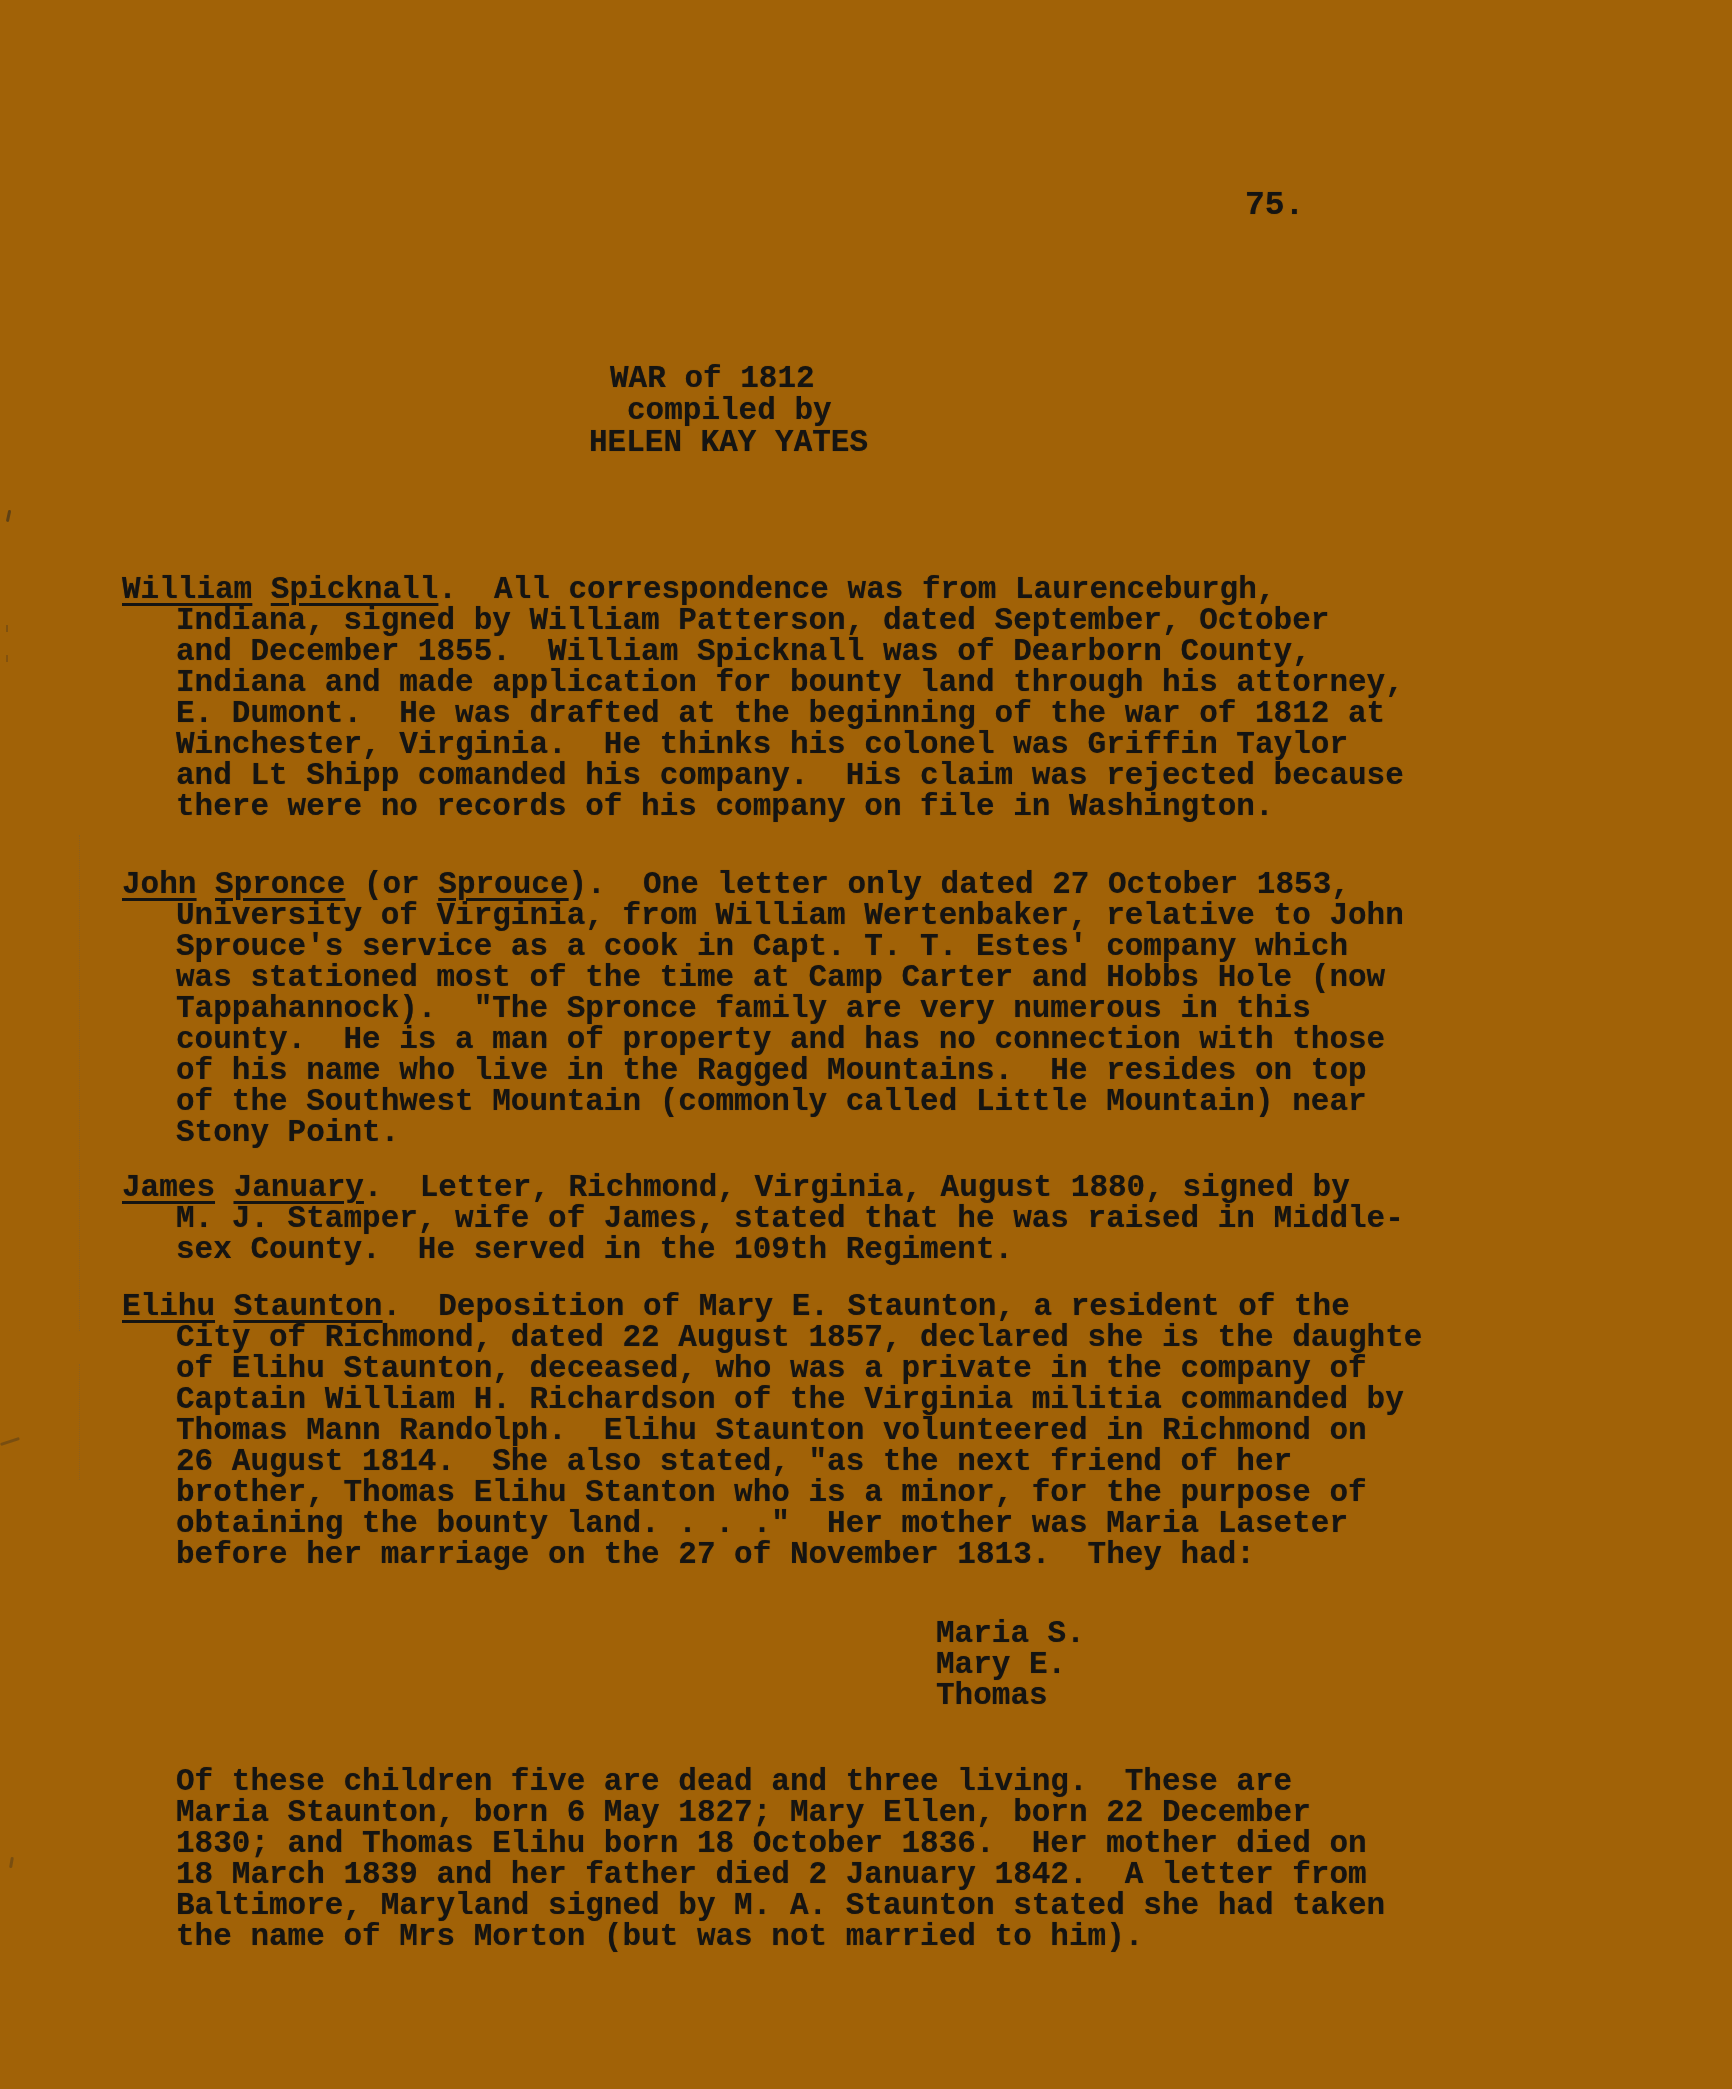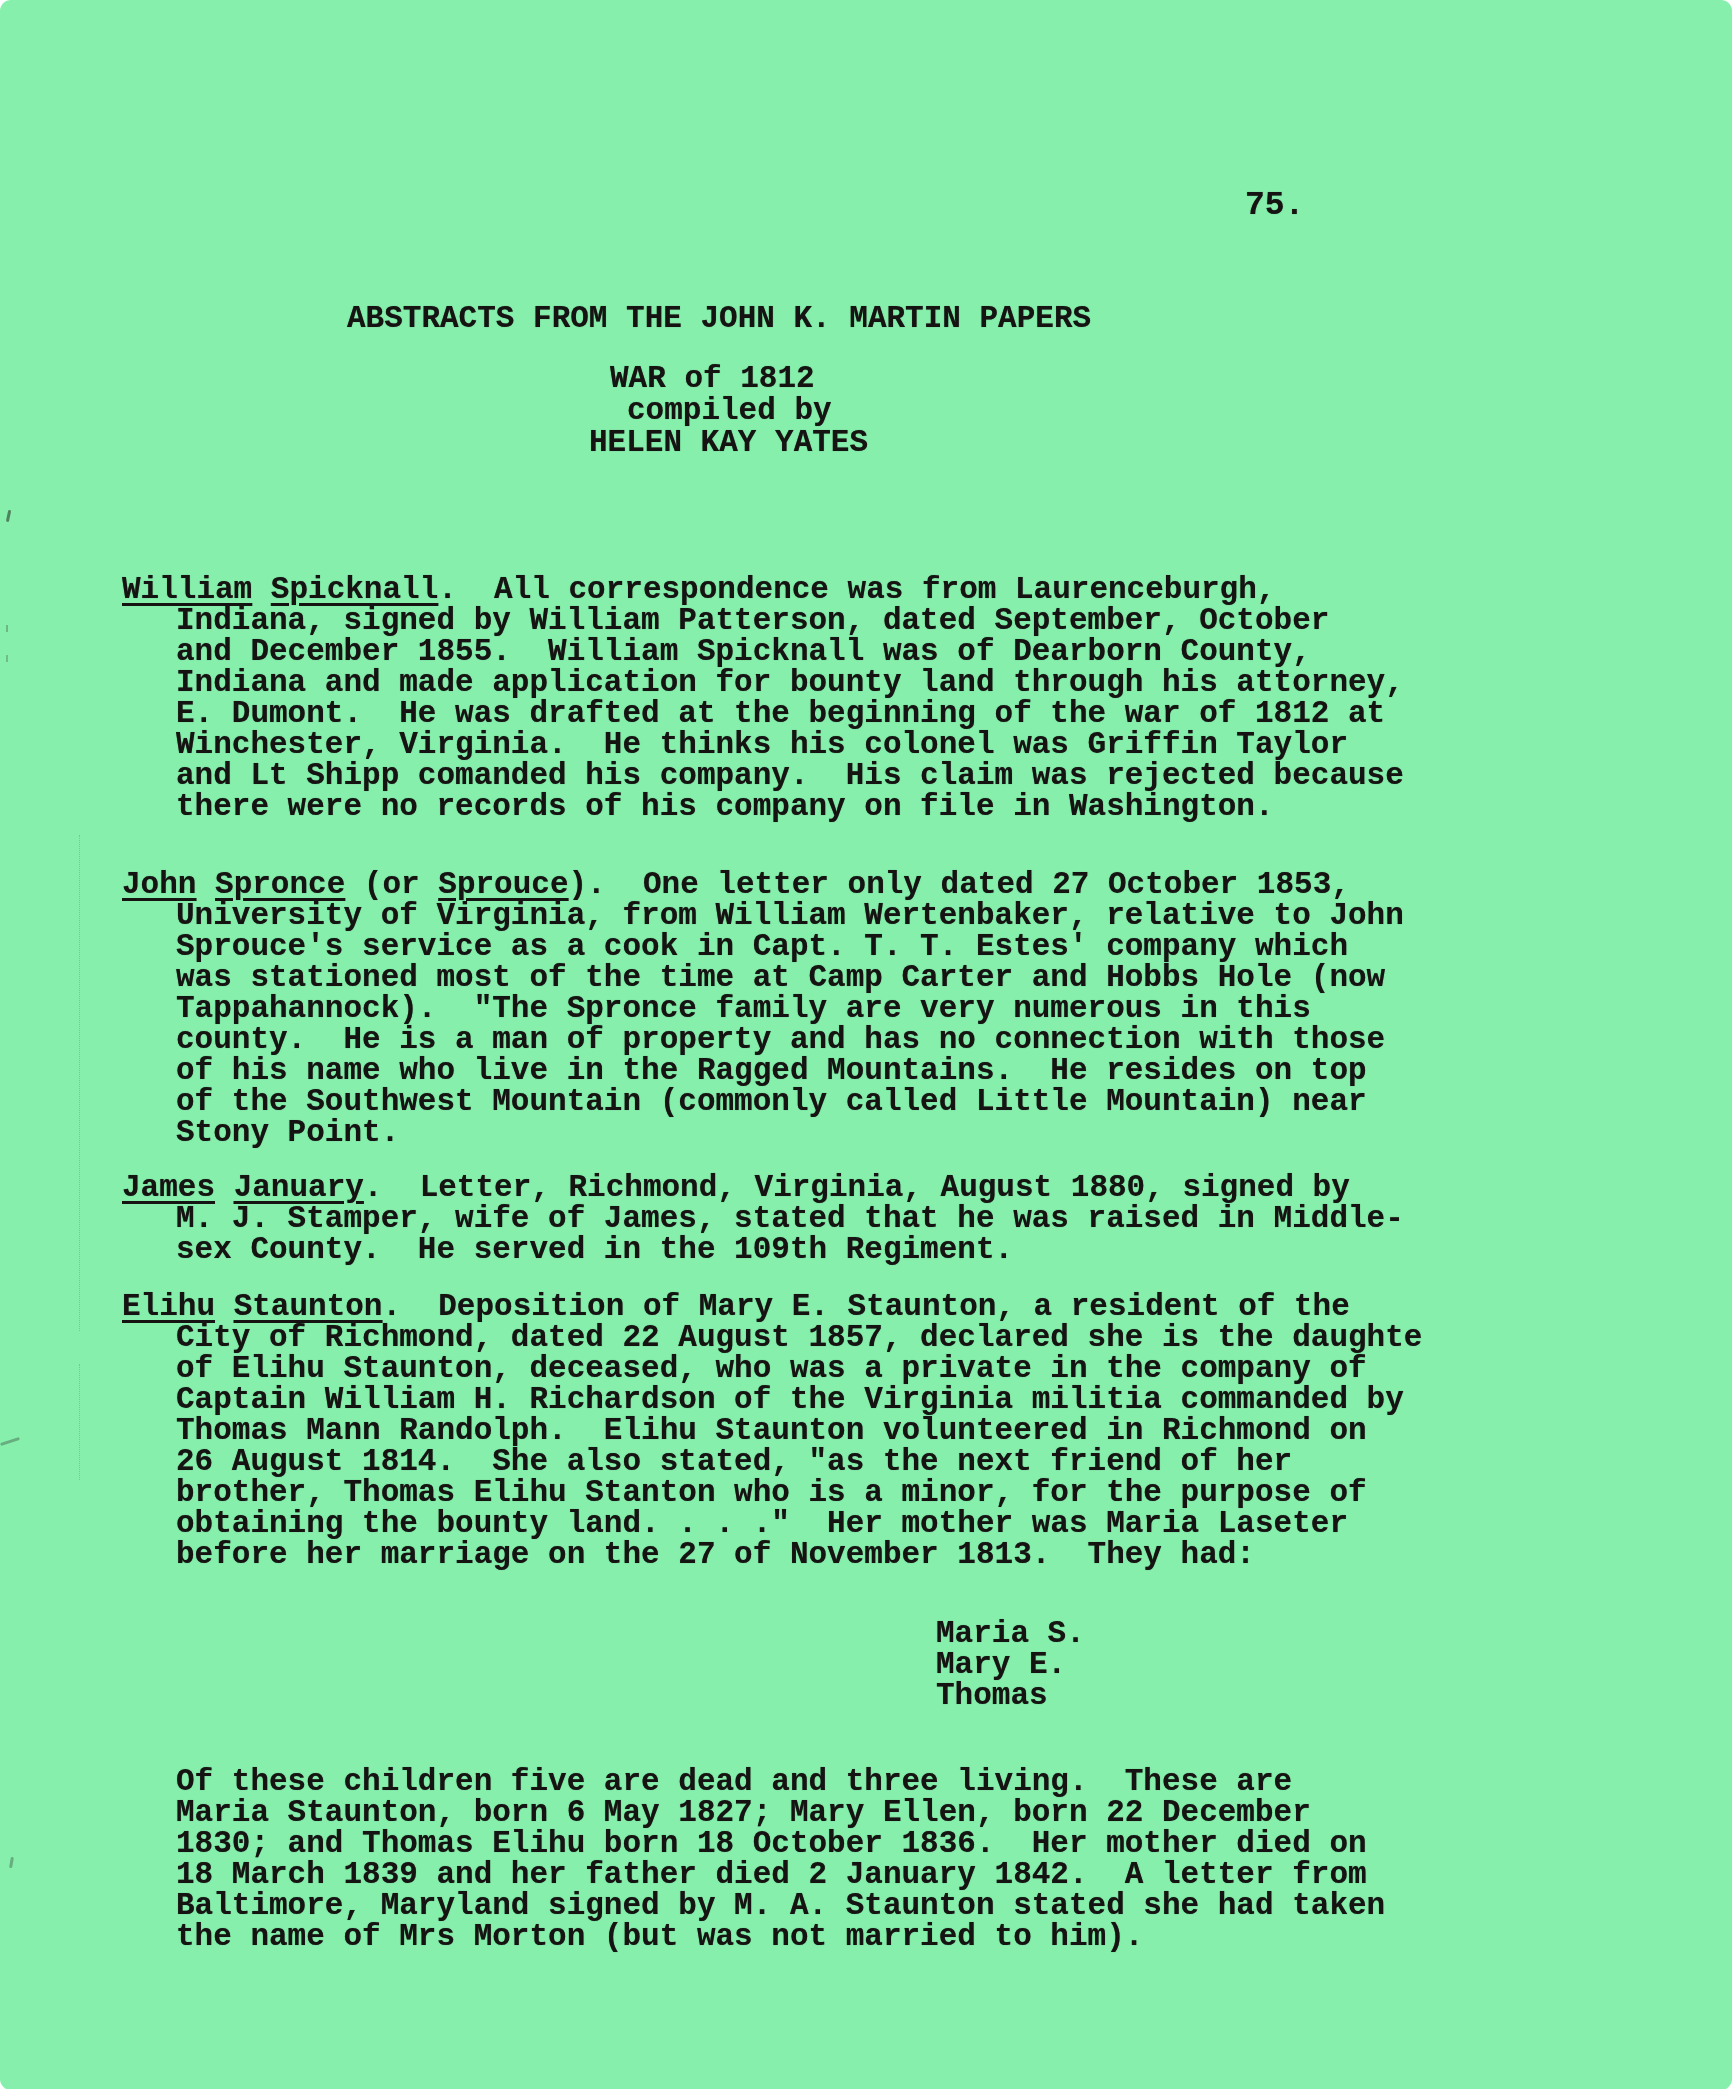--- a/index.html
+++ b/index.html
@@ -4,29 +4,28 @@
 <style>
   html, body {
     margin: 0;
     padding: 0;
     background: #ffffff;
   }
   .page {
     position: relative;
     width: 1732px;
     height: 2090px;
-    background: #86efac;
+    background: #a16207;
     overflow: hidden;
     font-family: "Liberation Mono", "DejaVu Sans Mono", monospace;
     font-size: 31px;
     line-height: 31px;
     font-weight: 700;
     color: #151412;
     text-shadow: 0 0 0.8px rgba(20,18,15,0.55);
-    border-radius: 11px;
   }
   .abs { position: absolute; white-space: pre; }
 
   .page-number   { left: 1245px; top: 190px; font-size: 33px; }
   .title-line1   { left: 347px;  top: 303px; }
   .title-line2   { left: 610px;  top: 334px; margin-top: 29px; }
   .compiled-by   { left: 627px;  top: 395px; }
   .compiler      { left: 589px;  top: 427px; }
   .continued     { left: 369px;  top: 488px; }
 
@@ -67,21 +66,20 @@
   .scanline-1 { left: 79px; top: 835px; height: 496px; }
   .scanline-2 { left: 79px; top: 1364px; height: 116px; }
 </style>
 </head>
 <body>
 
 <div class="page">
 
   <div class="abs page-number">75.</div>
 
-  <div class="abs title-line1">ABSTRACTS FROM THE JOHN K. MARTIN PAPERS</div>
   <div class="abs title-line2">WAR of 1812</div>
   <div class="abs compiled-by">compiled by</div>
   <div class="abs compiler">HELEN KAY YATES</div>
 
   <div id="entries">
       <div class="entry entry-0"><span class="seg u">William</span><span class="seg"> </span><span class="seg u">Spicknall</span><span class="seg">.  All correspondence was from Laurenceburgh,</span>
 Indiana, signed by William Patterson, dated September, October
 and December 1855.  William Spicknall was of Dearborn County,
 Indiana and made application for bounty land through his attorney,
 E. Dumont.  He was drafted at the beginning of the war of 1812 at

